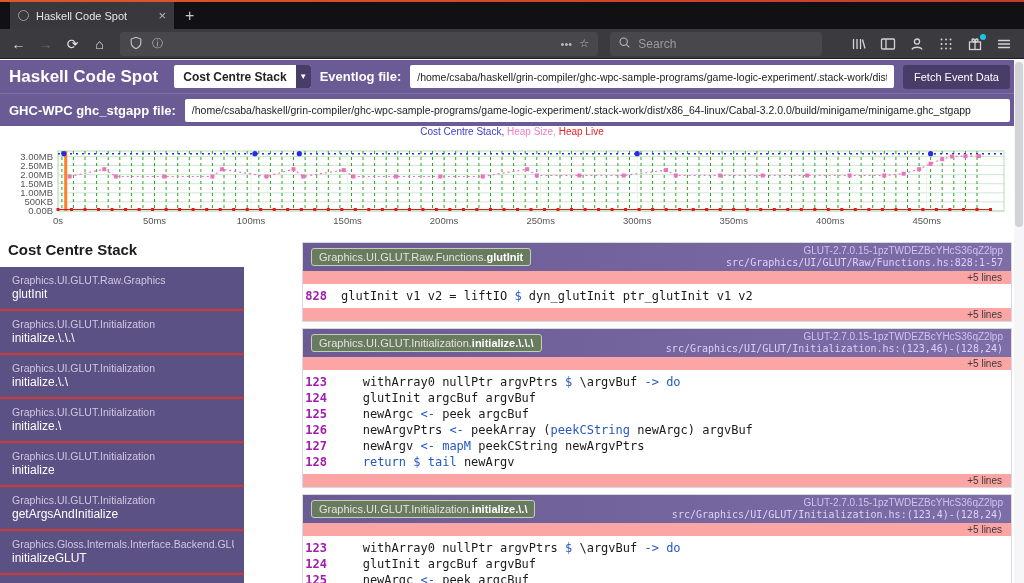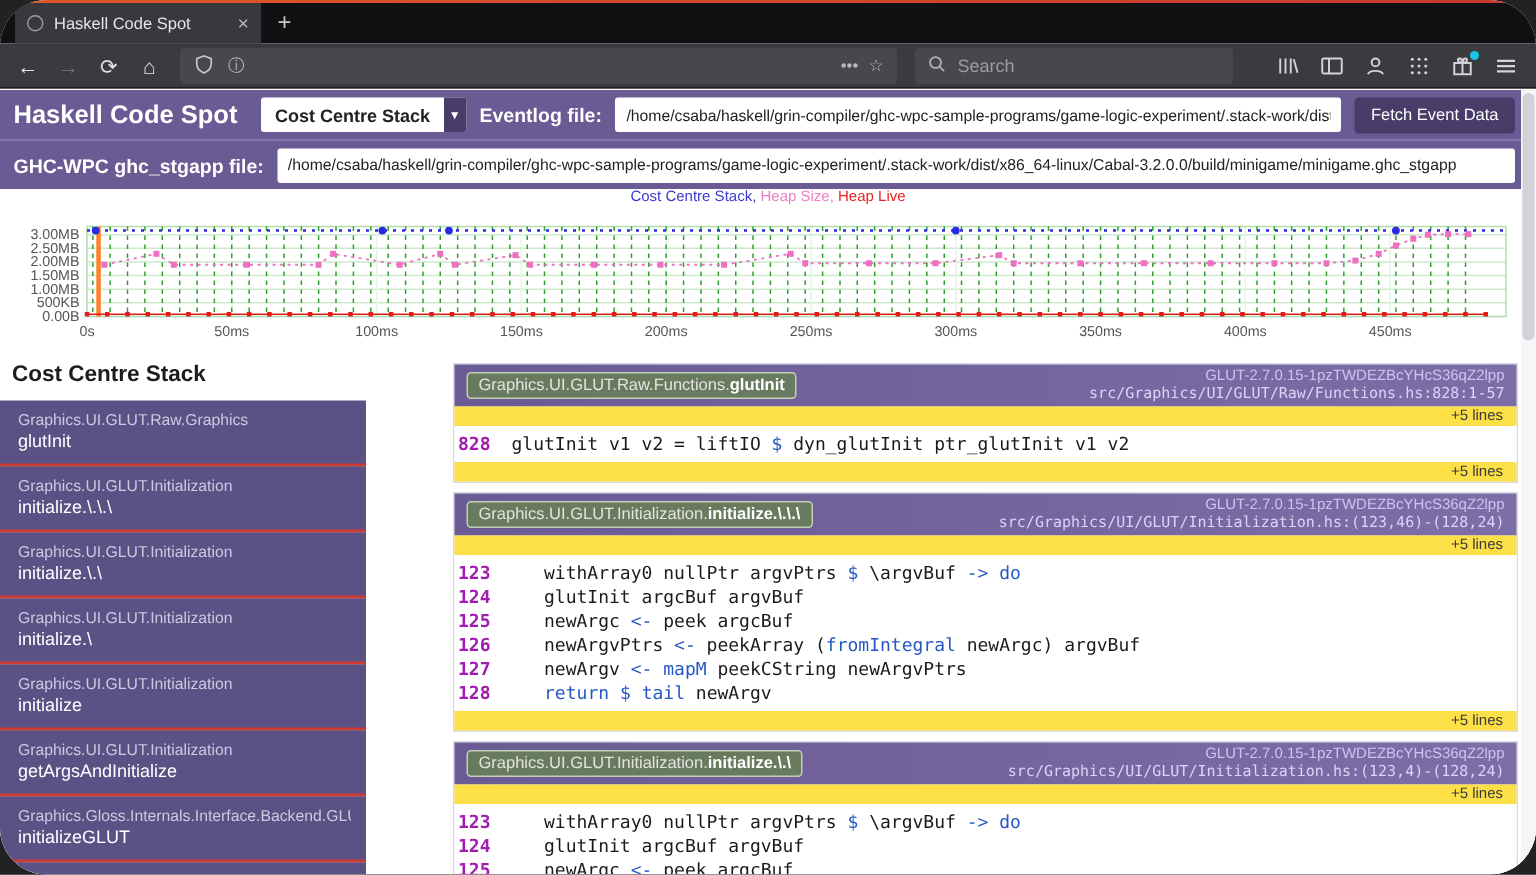--- a/index.html
+++ b/index.html
@@ -1,18 +1,18 @@
 <!DOCTYPE html>
 <html><head>
 <meta charset="utf-8">
 <style>
   * { margin:0; padding:0; box-sizing:border-box; }
   html,body { background:#222; }
   body { font-family:"Liberation Sans", sans-serif; }
-  #screen { position:relative; width:1024px; height:583px; overflow:hidden; background:#fff;border-radius:31px; }
+  #screen { position:relative; width:1024px; height:583px; overflow:hidden; background:#fff; }
 
   
   .topline { height:2px; background:linear-gradient(90deg,#e0562a,#c23b2e); }
   .tabbar { height:27px; background:#111113; display:flex; align-items:stretch; }
   .tab { display:flex; align-items:center; gap:7px; width:164px; margin-left:10px; background:#38383d; padding:0 8px; }
   .favicon { width:11px; height:11px; border-radius:50%; border:1.5px solid #9a9a9e; flex:none; }
   .tab-title { color:#e6e6e8; font-size:11px; flex:1; white-space:nowrap; overflow:hidden; }
   .tab-close { color:#b9b9bd; font-size:13px; }
   .newtab { color:#c7c7cb; font-size:16px; padding:0 11px; align-self:center; }
 
@@ -56,21 +56,21 @@
   .cc-fn { color:#ffffff; font-size:12px; line-height:15px; white-space:nowrap; overflow:hidden; }
 
   .main { flex:1; margin-left:14px; margin-right:12px; overflow:hidden; padding-top:10px; }
   .panel { margin-bottom:6px; border:1px solid #d8d8e0;margin-left:44px; }
   .panel-header { height:28px; background:linear-gradient(90deg,#6a5b94,#7d6ea8); display:flex; align-items:center; padding:0 8px; }
   .badge { background:#697b5e; border:1px solid #c4cfb8; border-radius:3px; padding:2px 7px; font-size:11px; color:#e3e3df; white-space:nowrap; }
   .badge b { color:#fff; }
   .panel-right { margin-left:auto; text-align:right; }
   .pkg { color:#cfc2f0; font-size:10px; line-height:12px; }
   .loc { color:#ddd2f8; font-size:10px; line-height:12px; font-family:"DejaVu Sans Mono",monospace; }
-  .more { background:#fde047; color:#3a3a3a; font-size:10px; text-align:right; padding:1px 9px; height:13px; line-height:11px; }
+  .more { background:#fca5a5; color:#3a3a3a; font-size:10px; text-align:right; padding:1px 9px; height:13px; line-height:11px; }
   .code { background:#fff; padding:4px 0; }
   .code-line { display:flex; font-family:"DejaVu Sans Mono",monospace; font-size:12px; line-height:16px; white-space:pre; color:#1a1a1a; }
   .ln { width:38px; text-align:right; color:#a21caf; padding-right:14px; flex:none;font-weight:bold; }
   .tok-k { color:#2457c5; }
 
   .scrollbar { position:absolute; right:0; top:0; width:10px; height:523px; background:#f6f6f8; }
   .scroll-thumb { position:absolute; top:2px; left:1px; width:8px; height:165px; border-radius:4px; background:#d2d2d9; }
 </style>
 </head>
 <body>
@@ -476,21 +476,21 @@
               <div class="panel-right">
                 <div class="pkg">GLUT-2.7.0.15-1pzTWDEZBcYHcS36qZ2lpp</div>
                 <div class="loc">src/Graphics/UI/GLUT/Initialization.hs:(123,46)-(128,24)</div>
               </div>
             </div>
             <div class="more">+5 lines</div>
             <div class="code">
               <div class="code-line"><span class="ln">123</span><span class="tx"><span>   withArray0 nullPtr argvPtrs </span><span class="tok-k">$</span><span> \argvBuf </span><span class="tok-k">-&gt;</span><span> </span><span class="tok-k">do</span></span></div>
               <div class="code-line"><span class="ln">124</span><span class="tx"><span>   glutInit argcBuf argvBuf</span></span></div>
               <div class="code-line"><span class="ln">125</span><span class="tx"><span>   newArgc </span><span class="tok-k">&lt;-</span><span> peek argcBuf</span></span></div>
-              <div class="code-line"><span class="ln">126</span><span class="tx"><span>   newArgvPtrs </span><span class="tok-k">&lt;-</span><span> peekArray (</span><span class="tok-k">fromIntegral</span><span> newArgc) argvBuf</span></span></div>
+              <div class="code-line"><span class="ln">126</span><span class="tx"><span>   newArgvPtrs </span><span class="tok-k">&lt;-</span><span> peekArray (</span><span class="tok-k">peekCString</span><span> newArgc) argvBuf</span></span></div>
               <div class="code-line"><span class="ln">127</span><span class="tx"><span>   newArgv </span><span class="tok-k">&lt;-</span><span> </span><span class="tok-k">mapM</span><span> peekCString newArgvPtrs</span></span></div>
               <div class="code-line"><span class="ln">128</span><span class="tx"><span>   </span><span class="tok-k">return</span><span> </span><span class="tok-k">$</span><span> </span><span class="tok-k">tail</span><span> newArgv</span></span></div>
             </div>
             <div class="more">+5 lines</div>
           </div>
           <div class="panel">
             <div class="panel-header">
               <span class="badge"><span>Graphics.UI.GLUT.Initialization.</span><b>initialize.\.\</b></span>
               <div class="panel-right">
                 <div class="pkg">GLUT-2.7.0.15-1pzTWDEZBcYHcS36qZ2lpp</div>

